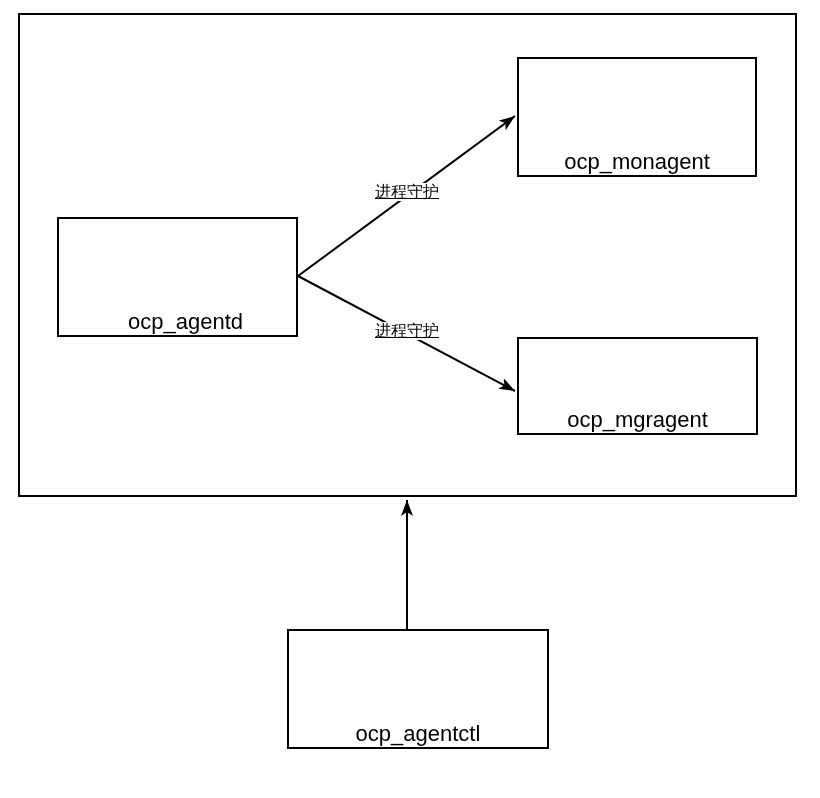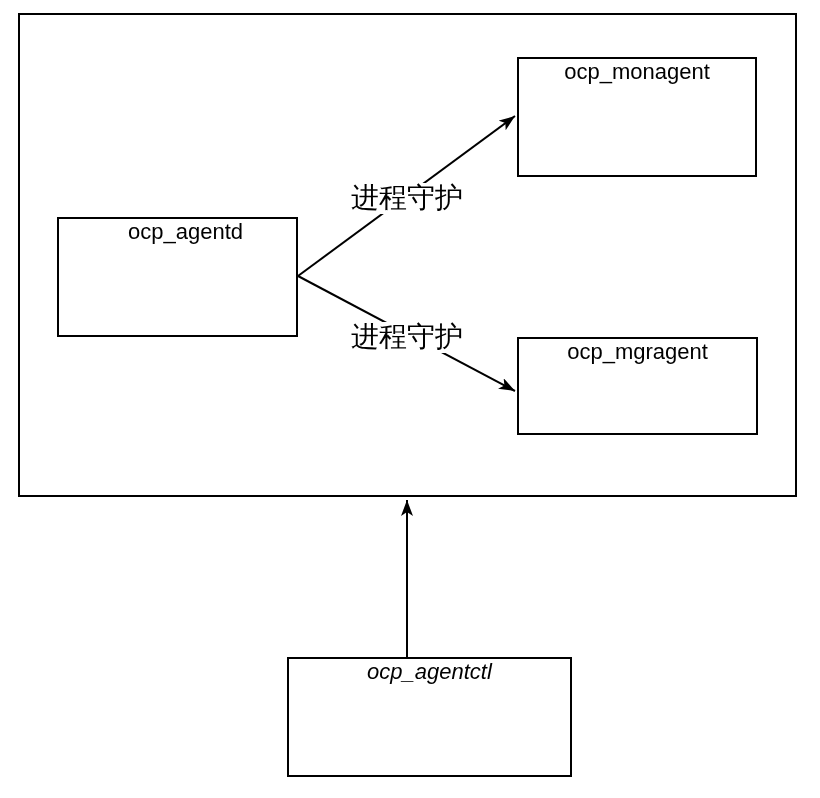--- a/index.html
+++ b/index.html
@@ -23,21 +23,21 @@
     width: 820px;
     height: 798px;
     pointer-events: none;
   }
   .node {
     position: absolute;
     box-sizing: border-box;
     border: 2px solid #000000;
     background: #ffffff;
     display: flex;
-    align-items: flex-start;
+    align-items: flex-end;
     justify-content: center;
   }
   .node-label {
     font-size: 22px;
     line-height: 1.2;
     color: #000000;
     white-space: nowrap;
   }
   .container-box {
     position: absolute;
@@ -45,30 +45,31 @@
     top: 13px;
     width: 779px;
     height: 484px;
     box-sizing: border-box;
     border: 2px solid #000000;
     background: transparent;
   }
   .node-agentd   { left: 57px;  top: 217px; width: 241px; height: 120px; padding-left: 16px; }
   .node-monagent { left: 517px; top: 57px;  width: 240px; height: 120px; }
   .node-mgragent { left: 517px; top: 337px; width: 241px; height: 98px; }
-  .node-agentctl { left: 287px; top: 657px; width: 285px; height: 120px; font-style: italic; }
+  .node-agentctl { left: 287px; top: 629px; width: 262px; height: 120px; }
   .edge-label {
     position: absolute;
     transform: translateX(-50%);
-    font-size: 28px;
+    font-size: 16px;
     line-height: 1.1;
     color: #000000;
     background: #ffffff;
     padding: 0 2px;
     white-space: nowrap;
+    text-decoration: underline;
   }
   .edge-label-guard-top    { left: 407px; top: 183px; }
   .edge-label-guard-bottom { left: 407px; top: 322px; }
   .edge-label-cli          { left: 470px; top: 563px; }
 </style>
 </head>
 <body>
 
 <div class="canvas">
 

